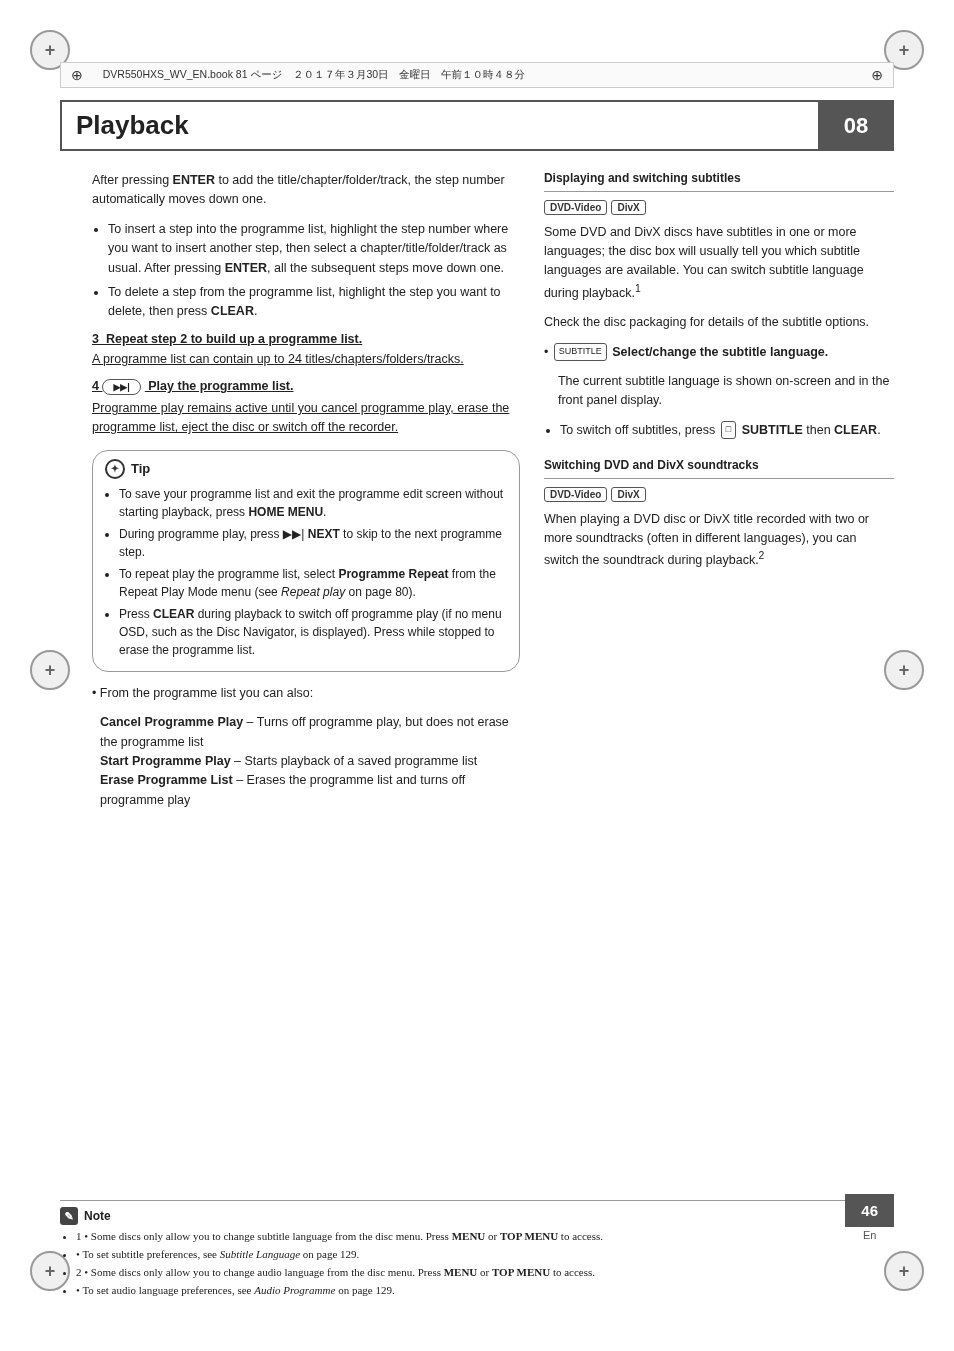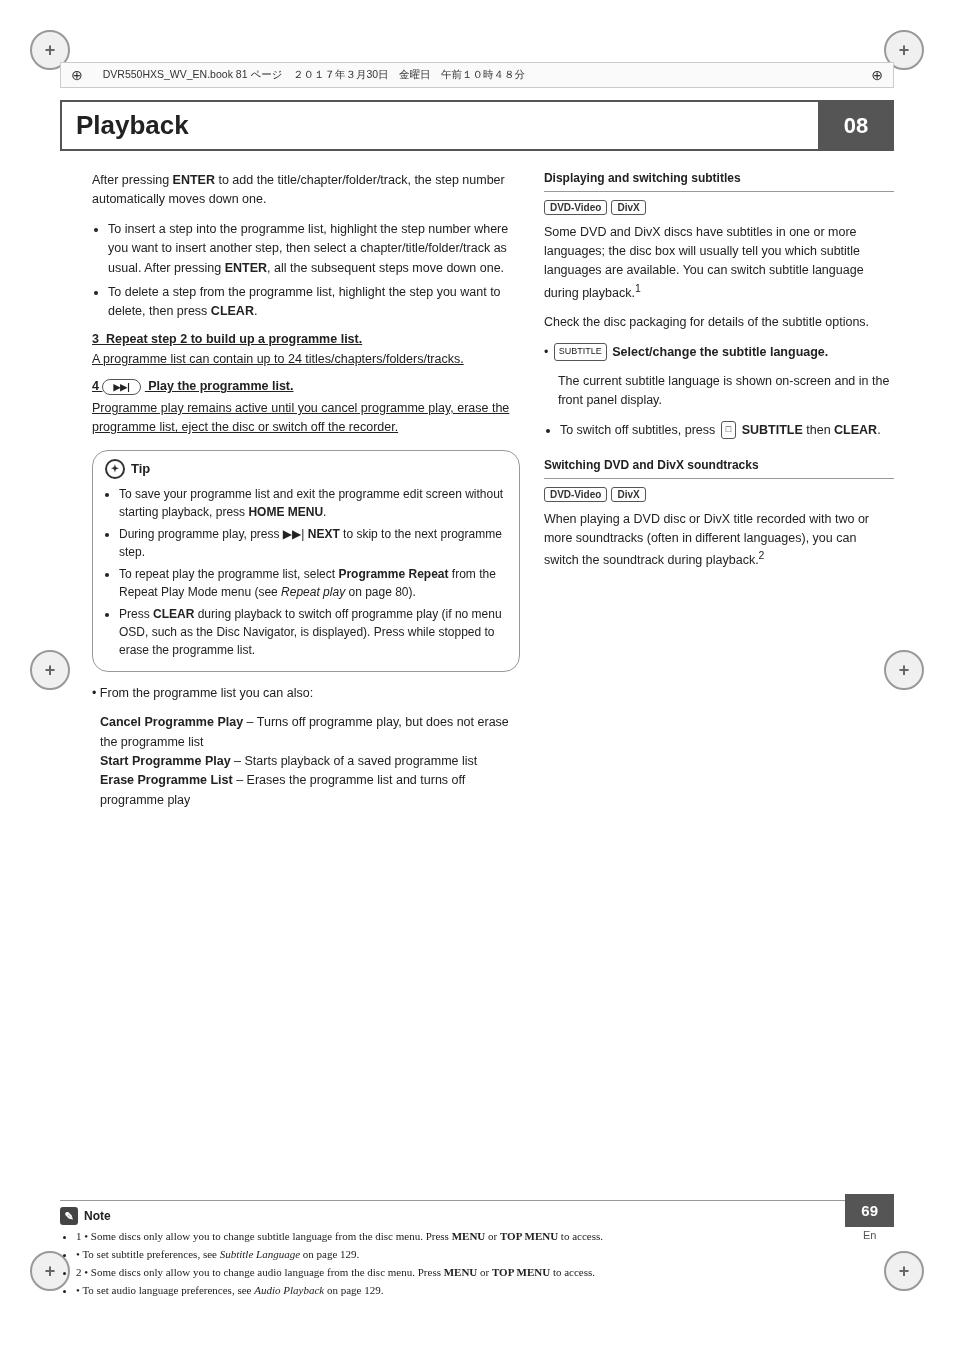--- a/index.html
+++ b/index.html
@@ -392,20 +392,20 @@
 
 <div class="note-section" style="position:absolute; bottom:40px; left:60px; right:60px; border-top:1.5px solid #999; padding-top:6px;">
   <div class="note-header">
     <div class="note-icon">✎</div>
     <span>Note</span>
   </div>
   <ul class="note-list">
     <li>1  • Some discs only allow you to change subtitle language from the disc menu. Press <strong>MENU</strong> or <strong>TOP MENU</strong> to access.</li>
     <li>• To set subtitle preferences, see <em>Subtitle Language</em> on page 129.</li>
     <li>2  • Some discs only allow you to change audio language from the disc menu. Press <strong>MENU</strong> or <strong>TOP MENU</strong> to access.</li>
-    <li>• To set audio language preferences, see <em>Audio Playback</em> on page 129.</li>
+    <li>• To set audio language preferences, see <em>Audio Programme</em> on page 129.</li>
   </ul>
 </div>
 
 <div style="position:absolute; bottom:110px; right:60px;">
-  <div style="background:#555; color:#fff; font-size:15px; font-weight:bold; padding:8px 16px; text-align:center;">69</div>
+  <div style="background:#555; color:#fff; font-size:15px; font-weight:bold; padding:8px 16px; text-align:center;">46</div>
   <div style="text-align:center; font-size:11px; color:#555; margin-top:2px;">En</div>
 </div>
 
 </body></html>

